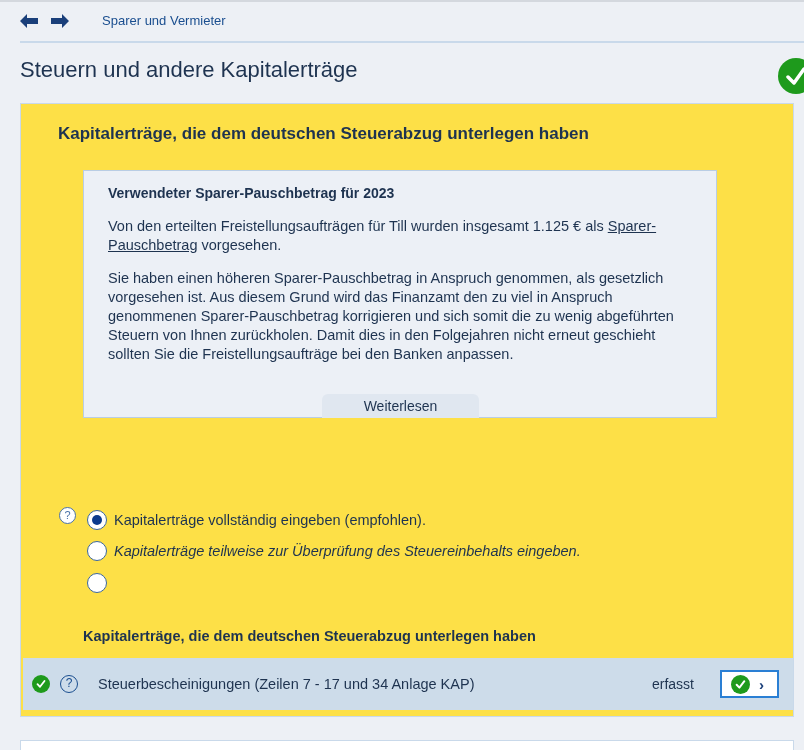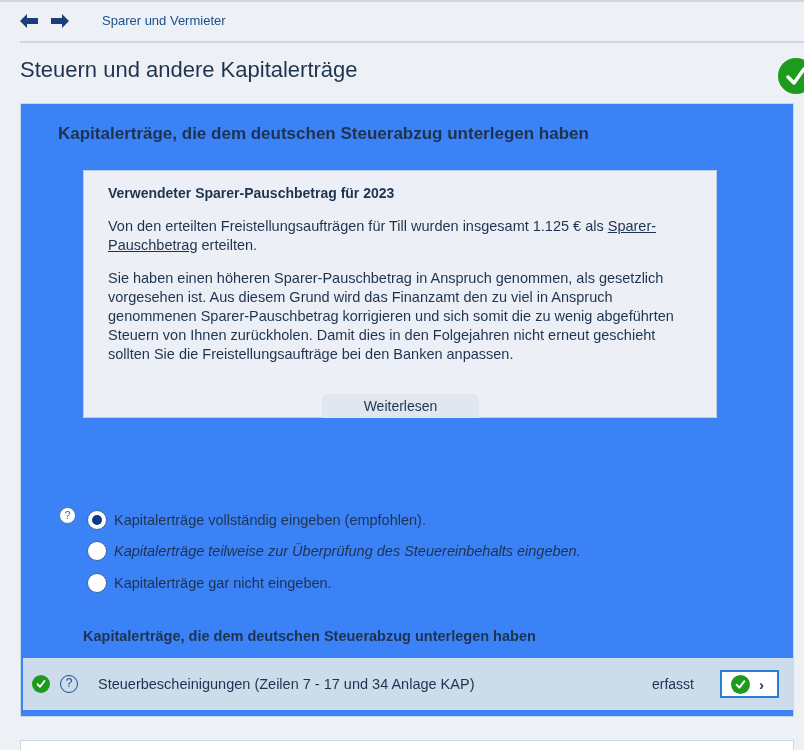--- a/index.html
+++ b/index.html
@@ -23,21 +23,21 @@
       position: absolute; left: 20px; top: 57px;
       font-size: 22px; color: #1e3350; font-weight: normal;
     }
     .status-check {
       position: absolute; left: 778px; top: 58px; width: 36px; height: 36px;
       border-radius: 50%; background: #1e9a1c;
     }
     .status-check svg { position: absolute; left: 7px; top: 8px; }
     .card {
       position: absolute; left: 20px; top: 103px; width: 774px; height: 614px;
-      background: #3b82f6; border: 1px solid #c9d9ea;
+      background: #fde047; border: 1px solid #c9d9ea;
     }
     .card-title {
       position: absolute; left: 37px; top: 20px;
       font-size: 17px; font-weight: bold; color: #1e3350;
     }
     .info-box {
       position: absolute; left: 62px; top: 66px; width: 634px; height: 248px;
       background: #ecf0f6; border: 1px solid #b9cde4;
     }
     .info-title {
@@ -139,39 +139,38 @@
   <svg width="22" height="20" viewBox="0 0 22 20">
     <path d="M3 11 L9 17 L19 3" stroke="#fff" stroke-width="3.5" fill="none" stroke-linecap="round" stroke-linejoin="round"></path>
   </svg>
 </div>
 
 <div class="card">
   <div class="card-title">Kapitalerträge, die dem deutschen Steuerabzug unterlegen haben</div>
 
   <div class="info-box">
     <div class="info-title">Verwendeter Sparer-Pauschbetrag für 2023</div>
-    <div class="info-p info-p1"><span>Von den erteilten Freistellungsaufträgen für Till wurden insgesamt 1.125 € als </span><span class="link-underline">Sparer-Pauschbetrag</span><span> erteilten.</span></div>
+    <div class="info-p info-p1"><span>Von den erteilten Freistellungsaufträgen für Till wurden insgesamt 1.125 € als </span><span class="link-underline">Sparer-Pauschbetrag</span><span> vorgesehen.</span></div>
     <div class="info-p info-p2">Sie haben einen höheren Sparer-Pauschbetrag in Anspruch genommen, als gesetzlich vorgesehen ist. Aus diesem Grund wird das Finanzamt den zu viel in Anspruch genommenen Sparer-Pauschbetrag korrigieren und sich somit die zu wenig abgeführten Steuern von Ihnen zurückholen. Damit dies in den Folgejahren nicht erneut geschieht sollten Sie die Freistellungsaufträge bei den Banken anpassen.</div>
     <div class="readmore">Weiterlesen</div>
   </div>
 
 
   <div class="help-icon help-icon-radio">?</div>
 
   <label class="radio-row r1">
     <span class="radio checked"></span>
     <span>Kapitalerträge vollständig eingeben (empfohlen).</span>
   </label>
   <label class="radio-row r2">
     <span class="radio"></span>
     <span>Kapitalerträge teilweise zur Überprüfung des Steuereinbehalts eingeben.</span>
   </label>
   <label class="radio-row r3">
     <span class="radio"></span>
-    <span>Kapitalerträge gar nicht eingeben.</span>
   </label>
 
   <div class="section-heading">Kapitalerträge, die dem deutschen Steuerabzug unterlegen haben</div>
 
   <div class="row-item">
     <span class="green-check">
       <svg width="10" height="10" viewBox="0 0 10 10">
           <path d="M1.5 5.2 L4 7.8 L8.5 2" stroke="#fff" stroke-width="1.8" fill="none" stroke-linecap="round" stroke-linejoin="round"></path>
         </svg>
     </span>

